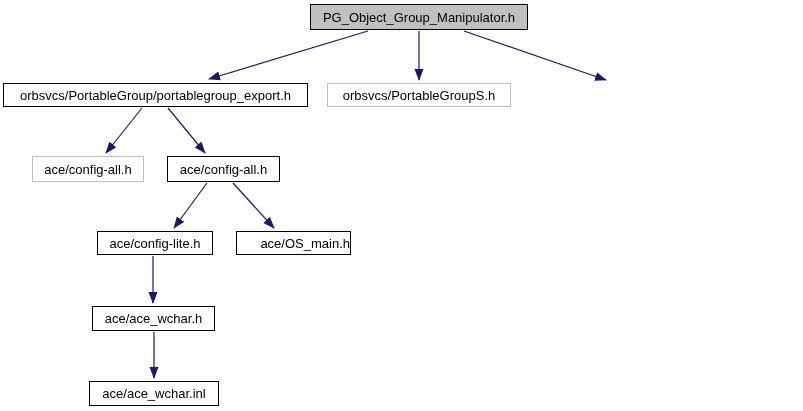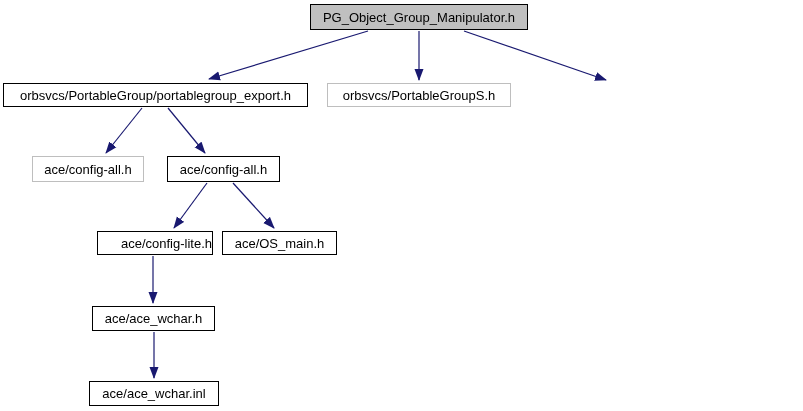--- a/index.html
+++ b/index.html
@@ -43,22 +43,22 @@
   .node.gray { border-color: var(--border-gray, #bebebe); cursor: default; }
   .node.root { background: var(--root-fill, #c0c0c0); cursor: default; }
 
   
   #n-root        { left: 310px; top: 4px;   width: 218px; height: 26px; }
   #n-export      { left: 3px;   top: 83px;  width: 305px; height: 24px; }
   #n-pgs         { left: 327px; top: 83px;  width: 184px; height: 24px; text-align: center; }
   #n-iorm        { left: 530px; top: 83px;  width: 267px; height: 24px; }
   #n-cfgall-gray { left: 32px;  top: 156px; width: 112px; height: 26px; }
   #n-cfgall      { left: 167px; top: 156px; width: 113px; height: 26px; }
-  #n-cfglite     { left: 97px;  top: 231px; width: 116px; height: 24px; justify-content: flex-end; }
-  #n-osmain      { left: 222px; top: 231px; width: 115px; height: 24px; }
+  #n-cfglite     { left: 97px;  top: 231px; width: 116px; height: 24px; }
+  #n-osmain      { left: 236px; top: 231px; width: 115px; height: 24px; justify-content: flex-end; }
   #n-wchar-h     { left: 92px;  top: 306px; width: 123px; height: 25px; }
   #n-wchar-inl   { left: 89px;  top: 381px; width: 130px; height: 25px; }
 </style>
 </head>
 <body>
 
 <div id="graph">
 
   <svg id="edges" width="803" height="411" viewBox="0 0 803 411" xmlns="http://www.w3.org/2000/svg">
     <defs>

